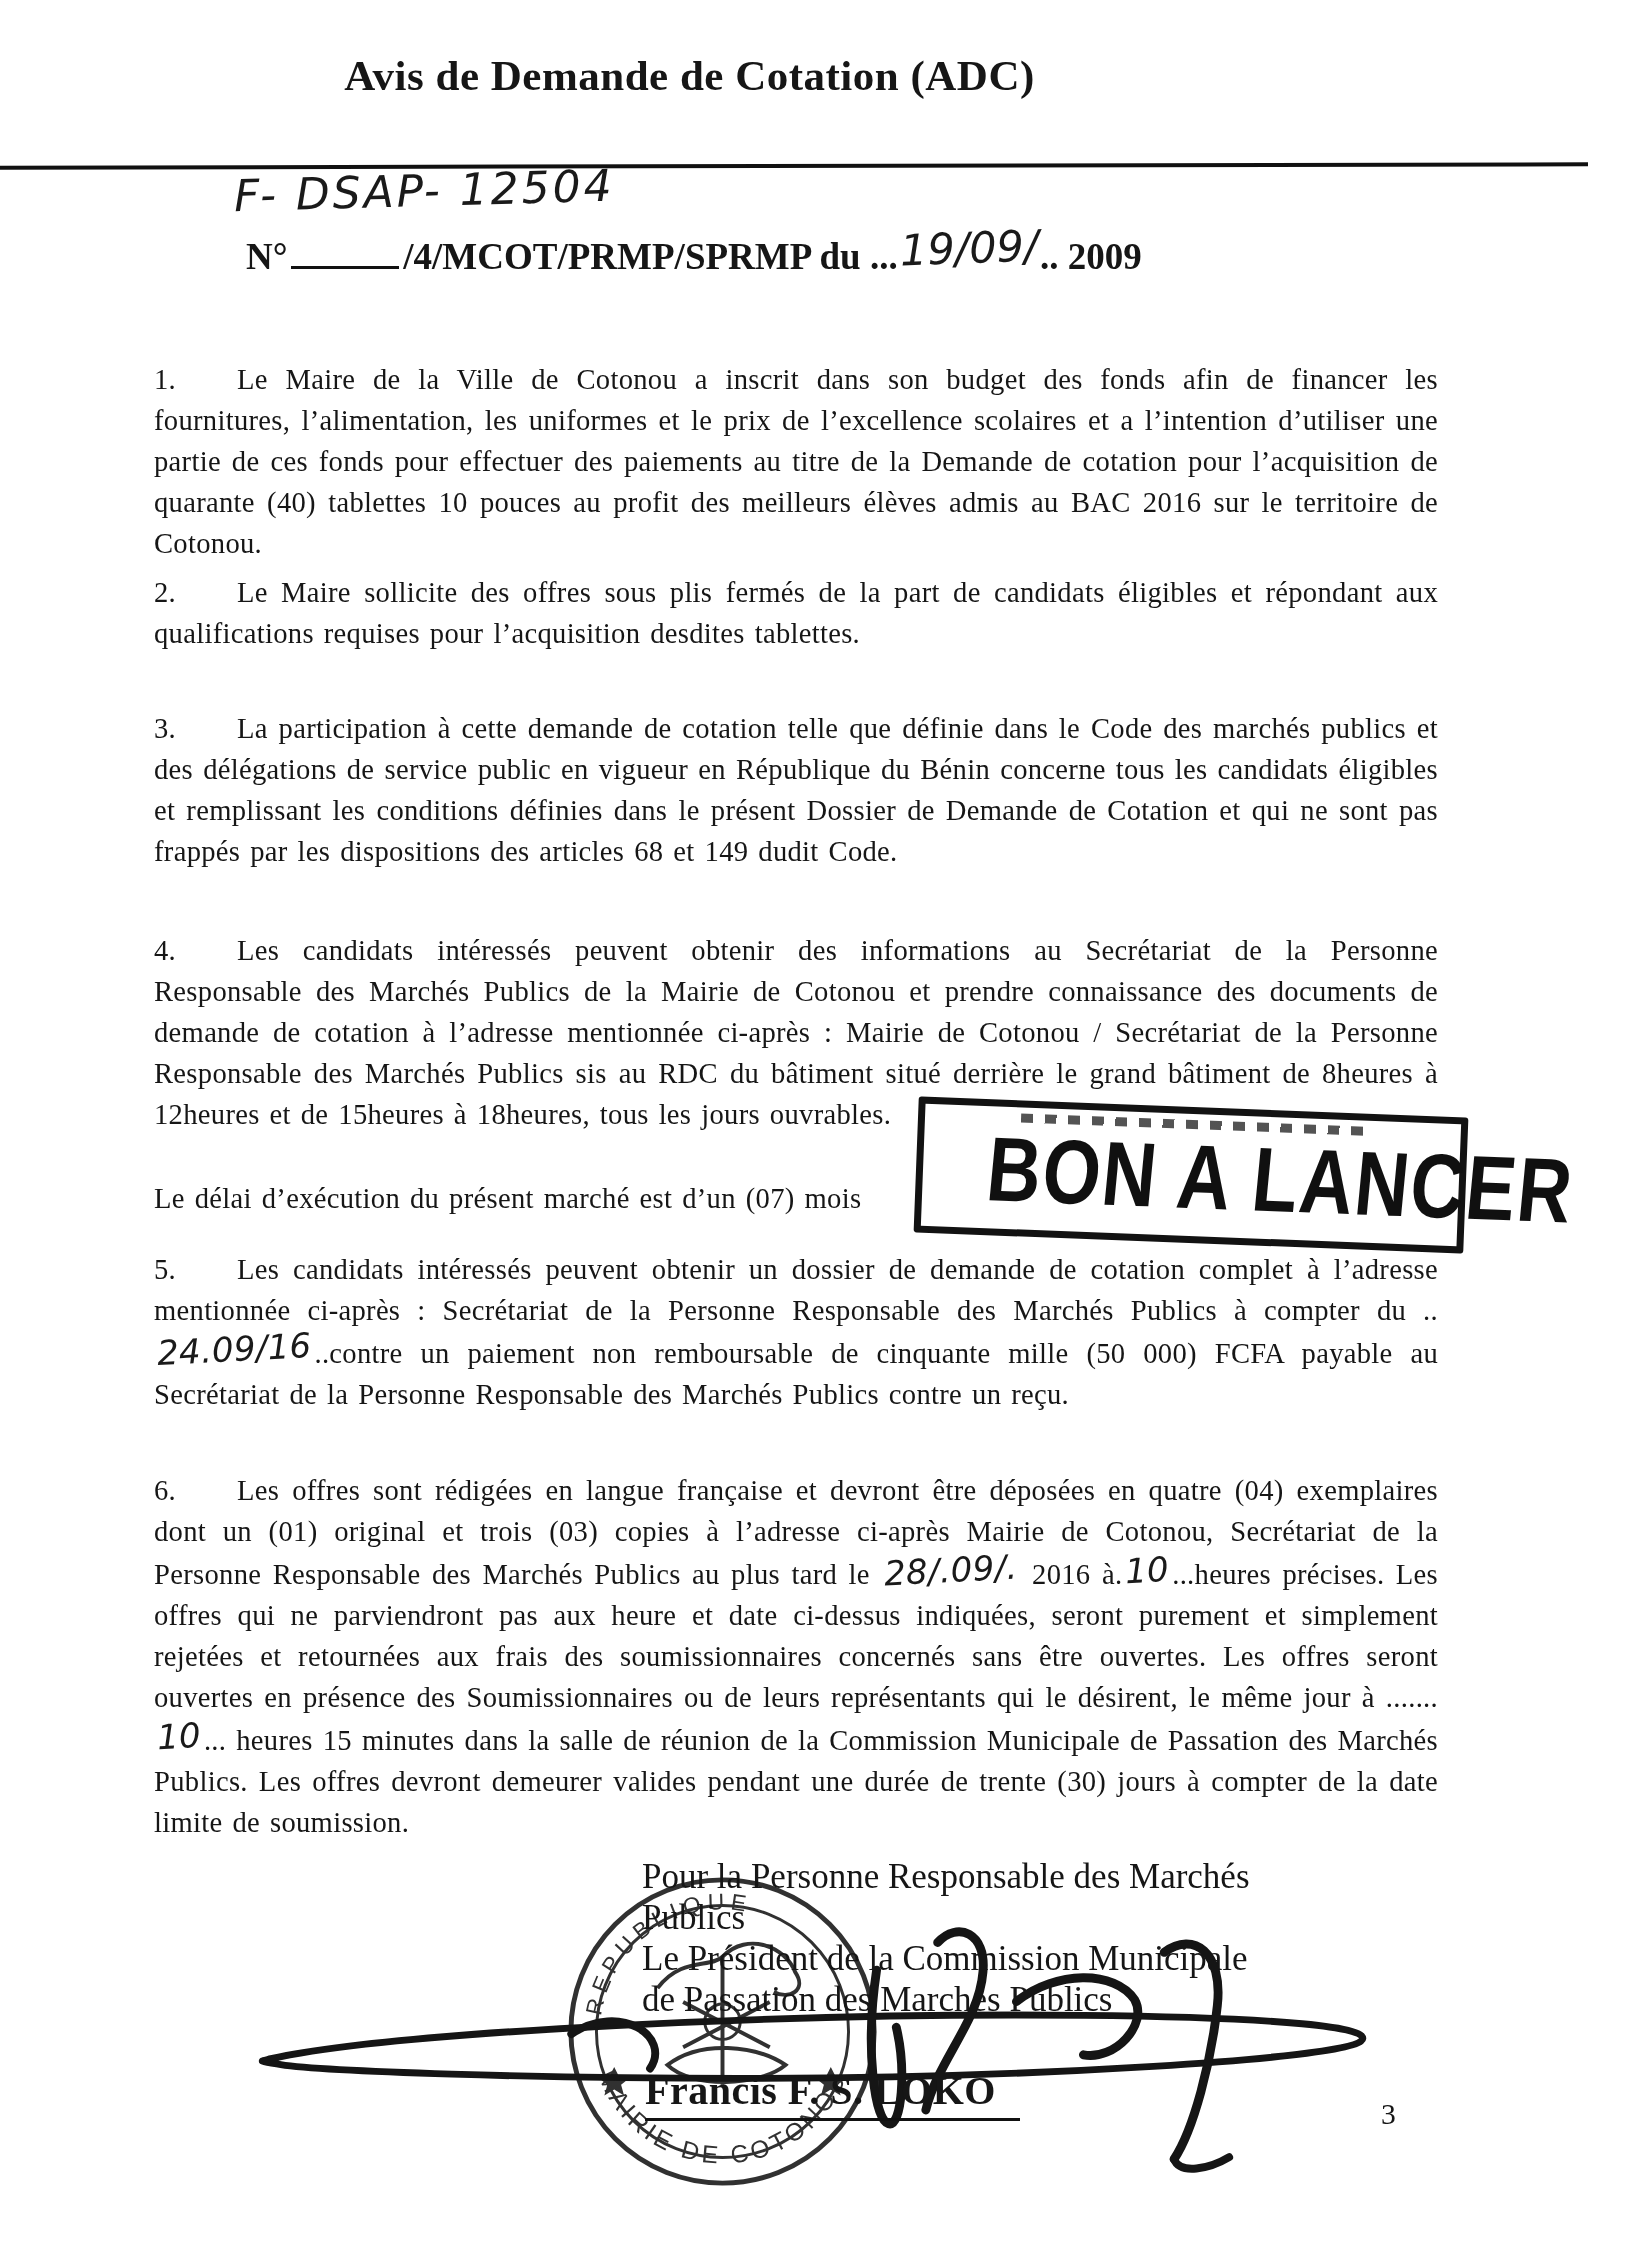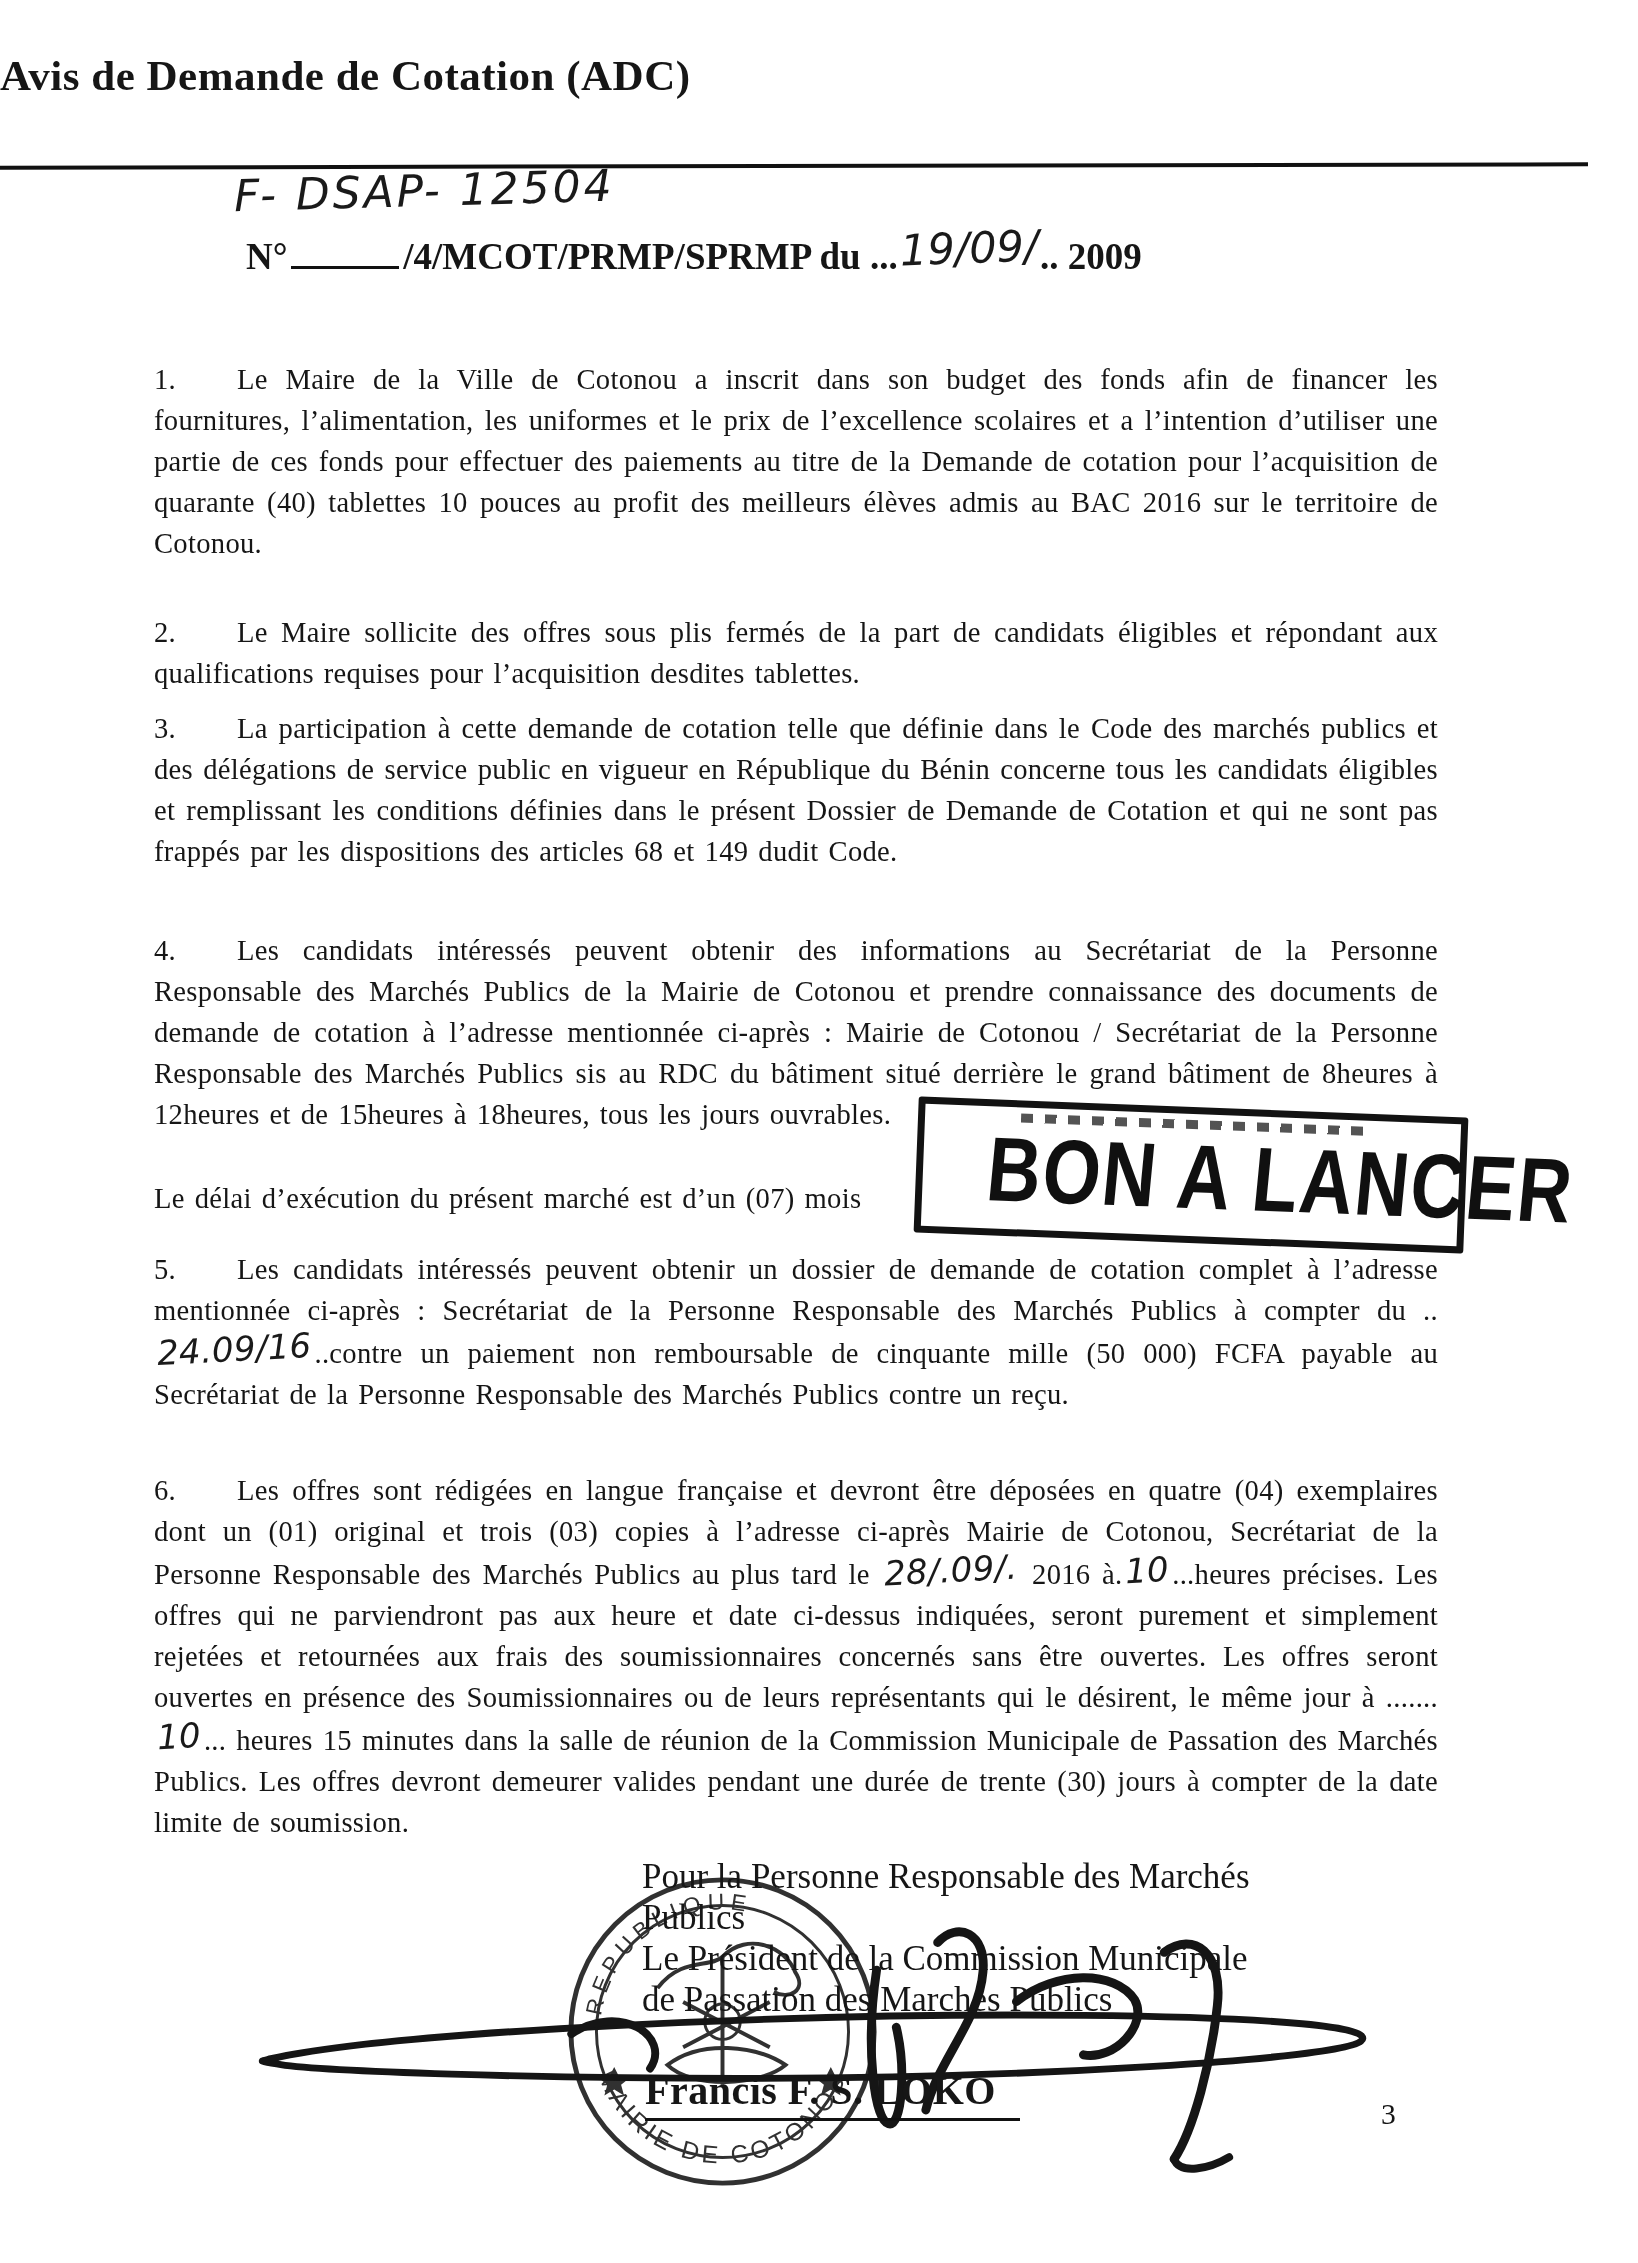--- a/index.html
+++ b/index.html
@@ -4,21 +4,21 @@
 <style>
   html,body{margin:0;padding:0;}
   body{
     width:1638px;height:2264px;position:relative;
     background:#ffffff;color:#161616;
     font-family:"Liberation Serif", serif;
     overflow:hidden;
   }
   .title{
     position:absolute;left:0;top:51px;width:1379px;
-    text-align:left;font-weight:bold;font-size:43px;
+    text-align:center;font-weight:bold;font-size:43px;
     letter-spacing:0.5px;
   }
   .rule{
     position:absolute;left:0;top:164px;width:1588px;height:3.9px;
     background:#111;transform:rotate(-0.12deg);
   }
   .hand{
     font-family:"DejaVu Sans", sans-serif;
     font-style:italic;color:#1a1a1a;
   }
@@ -93,21 +93,21 @@
 <div class="title">Avis de Demande de Cotation (ADC)</div>
 
 <div class="rule"></div>
 
 <div class="hand hand-ref">F- DSAP- 12504</div>
 
 <div class="number-line"><span>N°</span><span class="blank-underscore"></span><span>/4/MCOT/PRMP/SPRMP du</span>&nbsp;<span>...</span><span class="hand hand-date">19/09/</span><span>..</span>&nbsp;<span>2009</span></div>
 
 <p class="para" style="top:343px"><span class="pnum">1.</span><span>Le Maire de la Ville de Cotonou a inscrit dans son budget des fonds afin de financer les fournitures, l’alimentation, les uniformes et le prix de l’excellence scolaires et a l’intention d’utiliser une partie de ces fonds pour effectuer des paiements au titre de la Demande de cotation pour l’acquisition de quarante (40) tablettes 10 pouces au profit des meilleurs élèves admis au BAC 2016 sur le territoire de Cotonou.</span></p>
 
-<p class="para" style="top:596px"><span class="pnum">2.</span><span>Le Maire sollicite des offres sous plis fermés de la part de candidats éligibles et répondant aux qualifications requises pour l’acquisition desdites tablettes.</span></p>
+<p class="para" style="top:556px"><span class="pnum">2.</span><span>Le Maire sollicite des offres sous plis fermés de la part de candidats éligibles et répondant aux qualifications requises pour l’acquisition desdites tablettes.</span></p>
 
 <p class="para" style="top:692px"><span class="pnum">3.</span><span>La participation à cette demande de cotation telle que définie dans le Code des marchés publics et des délégations de service public en vigueur en République du Bénin concerne tous les candidats éligibles et remplissant les conditions définies dans le présent Dossier de Demande de Cotation et qui ne sont pas frappés par les dispositions des articles 68 et 149 dudit Code.</span></p>
 
 <p class="para" style="top:914px"><span class="pnum">4.</span><span>Les candidats intéressés peuvent obtenir des informations au Secrétariat de la Personne Responsable des Marchés Publics de la Mairie de Cotonou et prendre connaissance des documents de demande de cotation à l’adresse mentionnée ci-après : Mairie de Cotonou / Secrétariat de la Personne Responsable des Marchés Publics sis au RDC du bâtiment situé derrière le grand bâtiment de 8heures à 12heures et de 15heures à 18heures, tous les jours ouvrables.</span></p>
 
 <p class="para" style="top:1162px"><span>Le délai d’exécution du présent marché est d’un (07) mois</span></p>
 
 <p class="para" style="top:1233px"><span class="pnum">5.</span><span>Les candidats intéressés peuvent obtenir un dossier de demande de cotation complet à l’adresse mentionnée ci-après : Secrétariat de la Personne Responsable des Marchés Publics à compter du ..</span><span class="hand hand-inline">24.09/16</span><span>..contre un paiement non remboursable de cinquante mille (50 000) FCFA payable au Secrétariat de la Personne Responsable des Marchés Publics contre un reçu.</span></p>
 
 <p class="para" style="top:1454px"><span class="pnum">6.</span><span>Les offres sont rédigées en langue française et devront être déposées en quatre (04) exemplaires dont un (01) original et trois (03) copies à l’adresse ci-après Mairie de Cotonou, Secrétariat de la Personne Responsable des Marchés Publics au plus tard le </span><span class="hand hand-inline">28/.09/.</span><span> 2016 à.</span><span class="hand hand-inline">10</span><span>...heures précises. Les offres qui ne parviendront pas aux heure et date ci-dessus indiquées, seront purement et simplement rejetées et retournées aux frais des soumissionnaires concernés sans être ouvertes. Les offres seront ouvertes en présence des Soumissionnaires ou de leurs représentants qui le désirent, le même jour à .......</span><span class="hand hand-inline">10</span><span>... heures 15 minutes dans la salle de réunion de la Commission Municipale de Passation des Marchés Publics. Les offres devront demeurer valides pendant une durée de trente (30) jours à compter de la date limite de soumission.</span></p>

